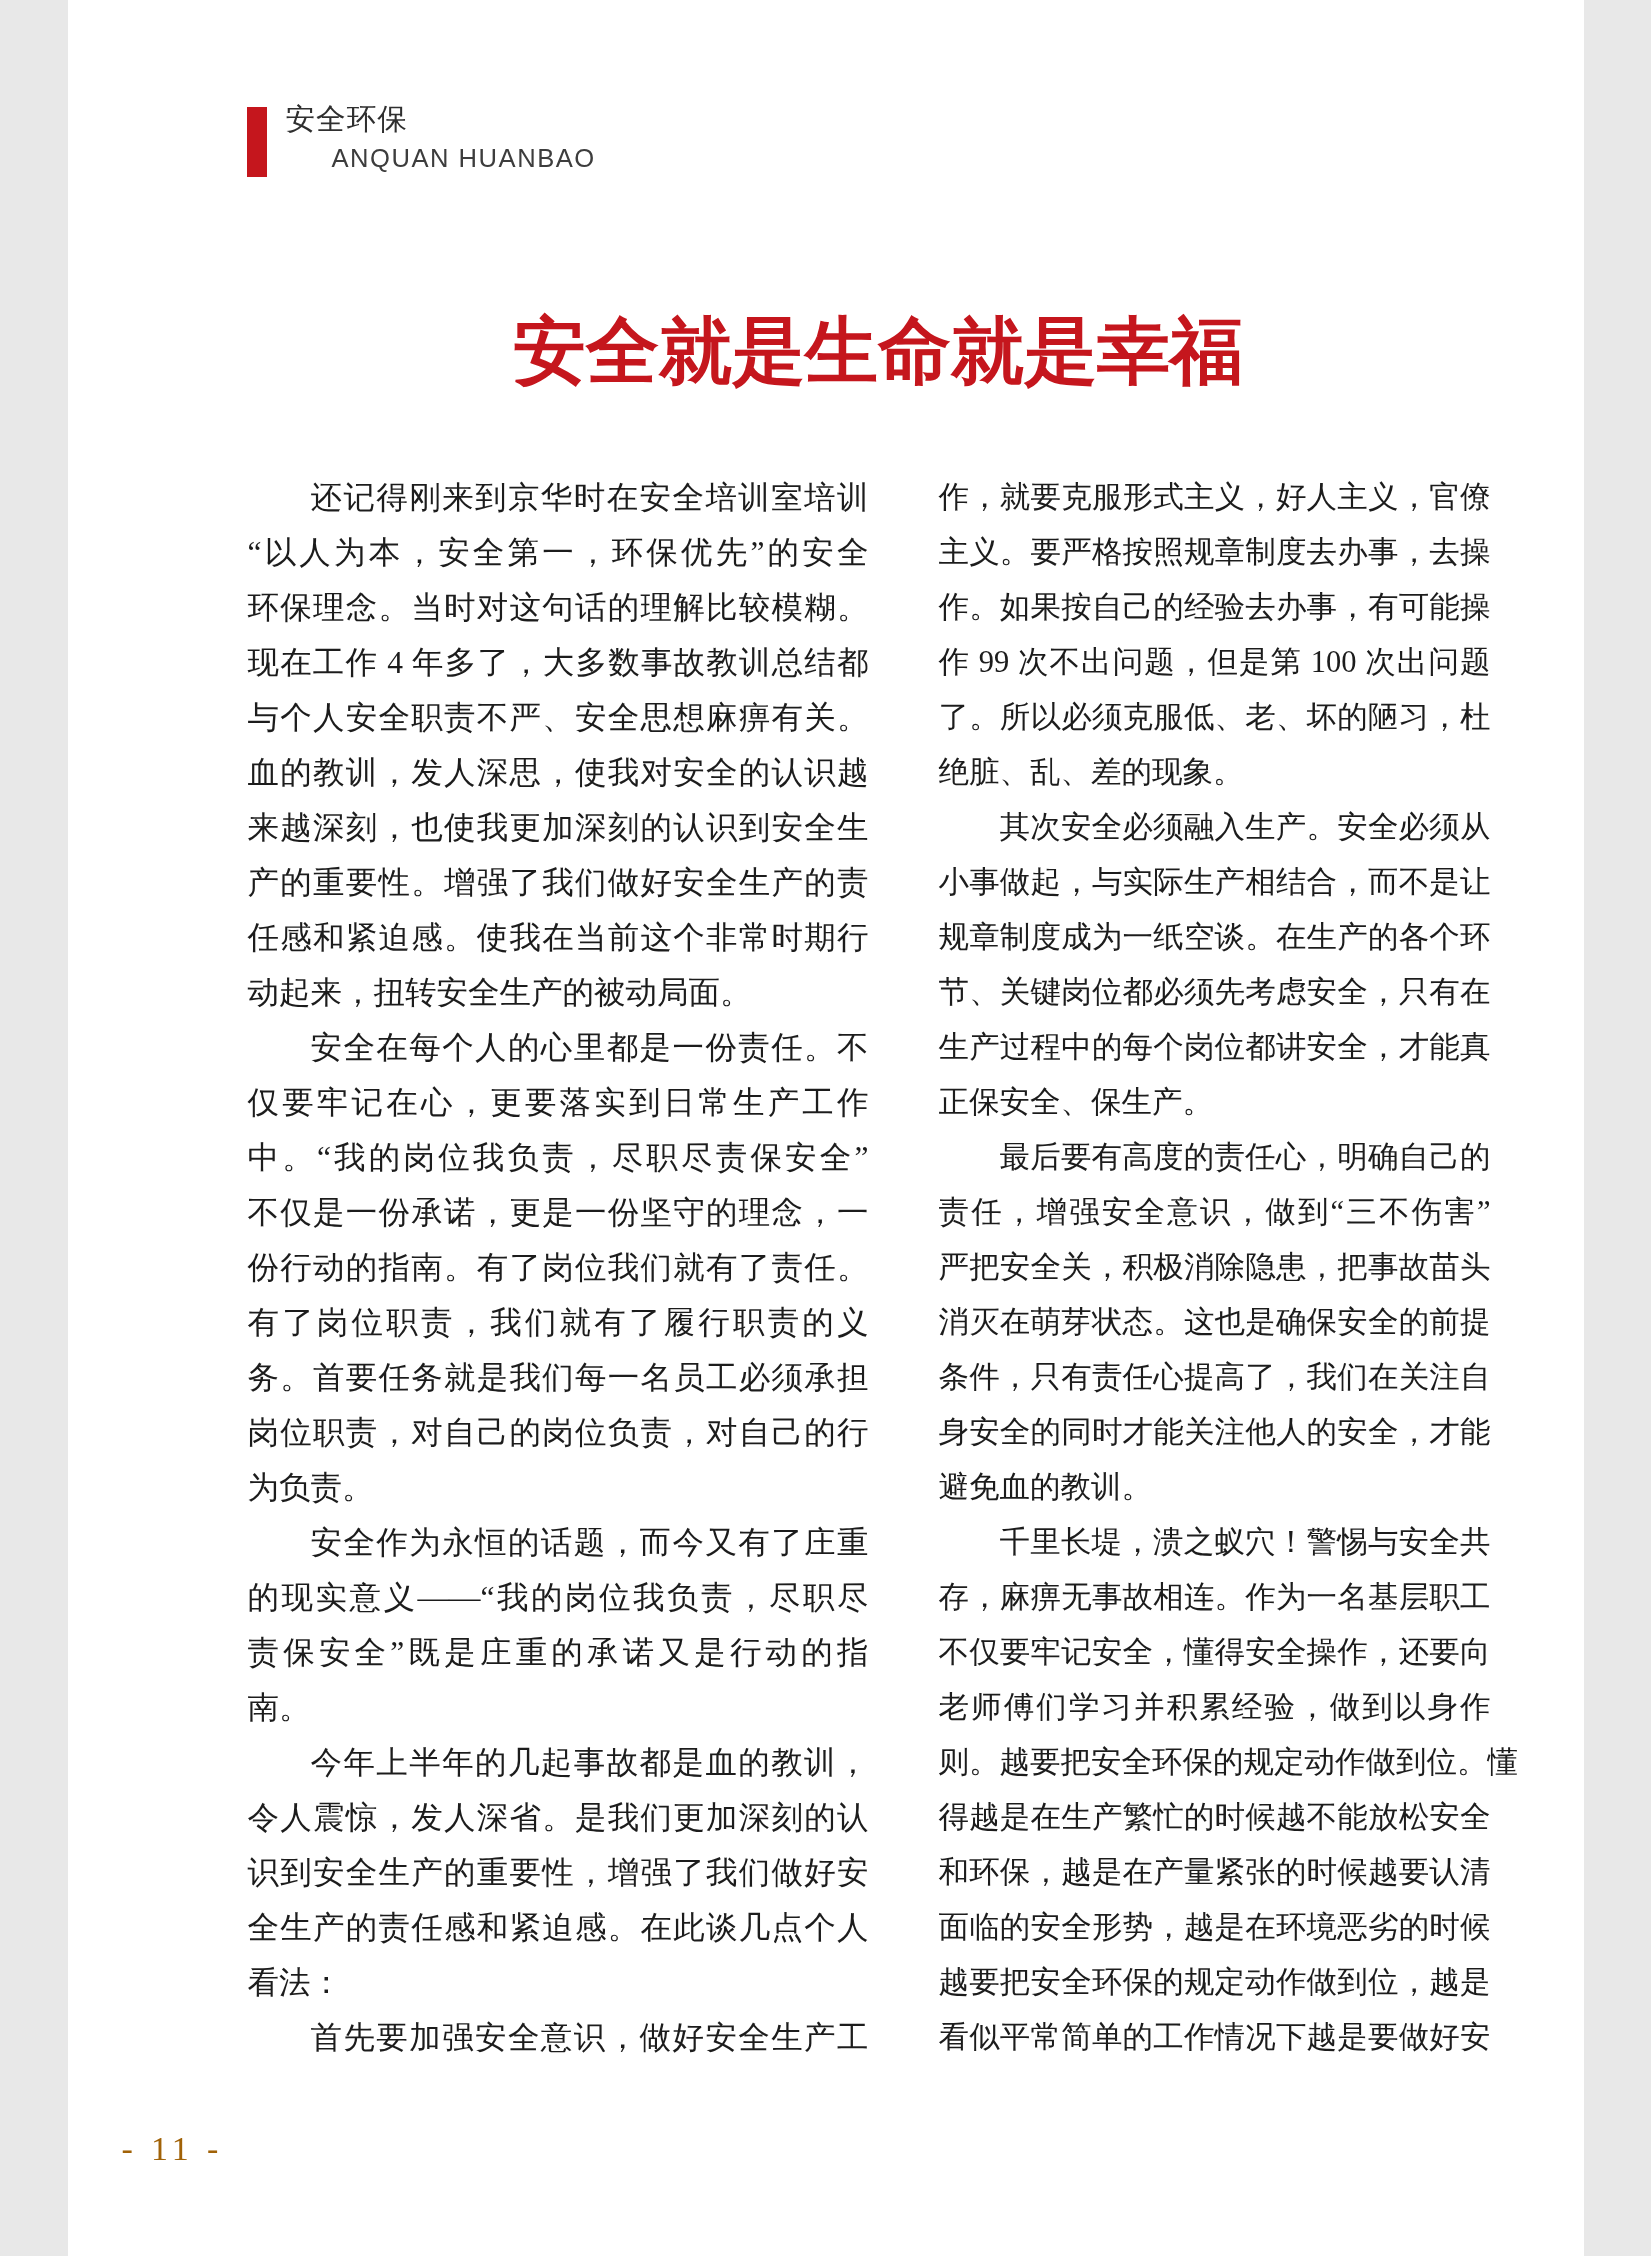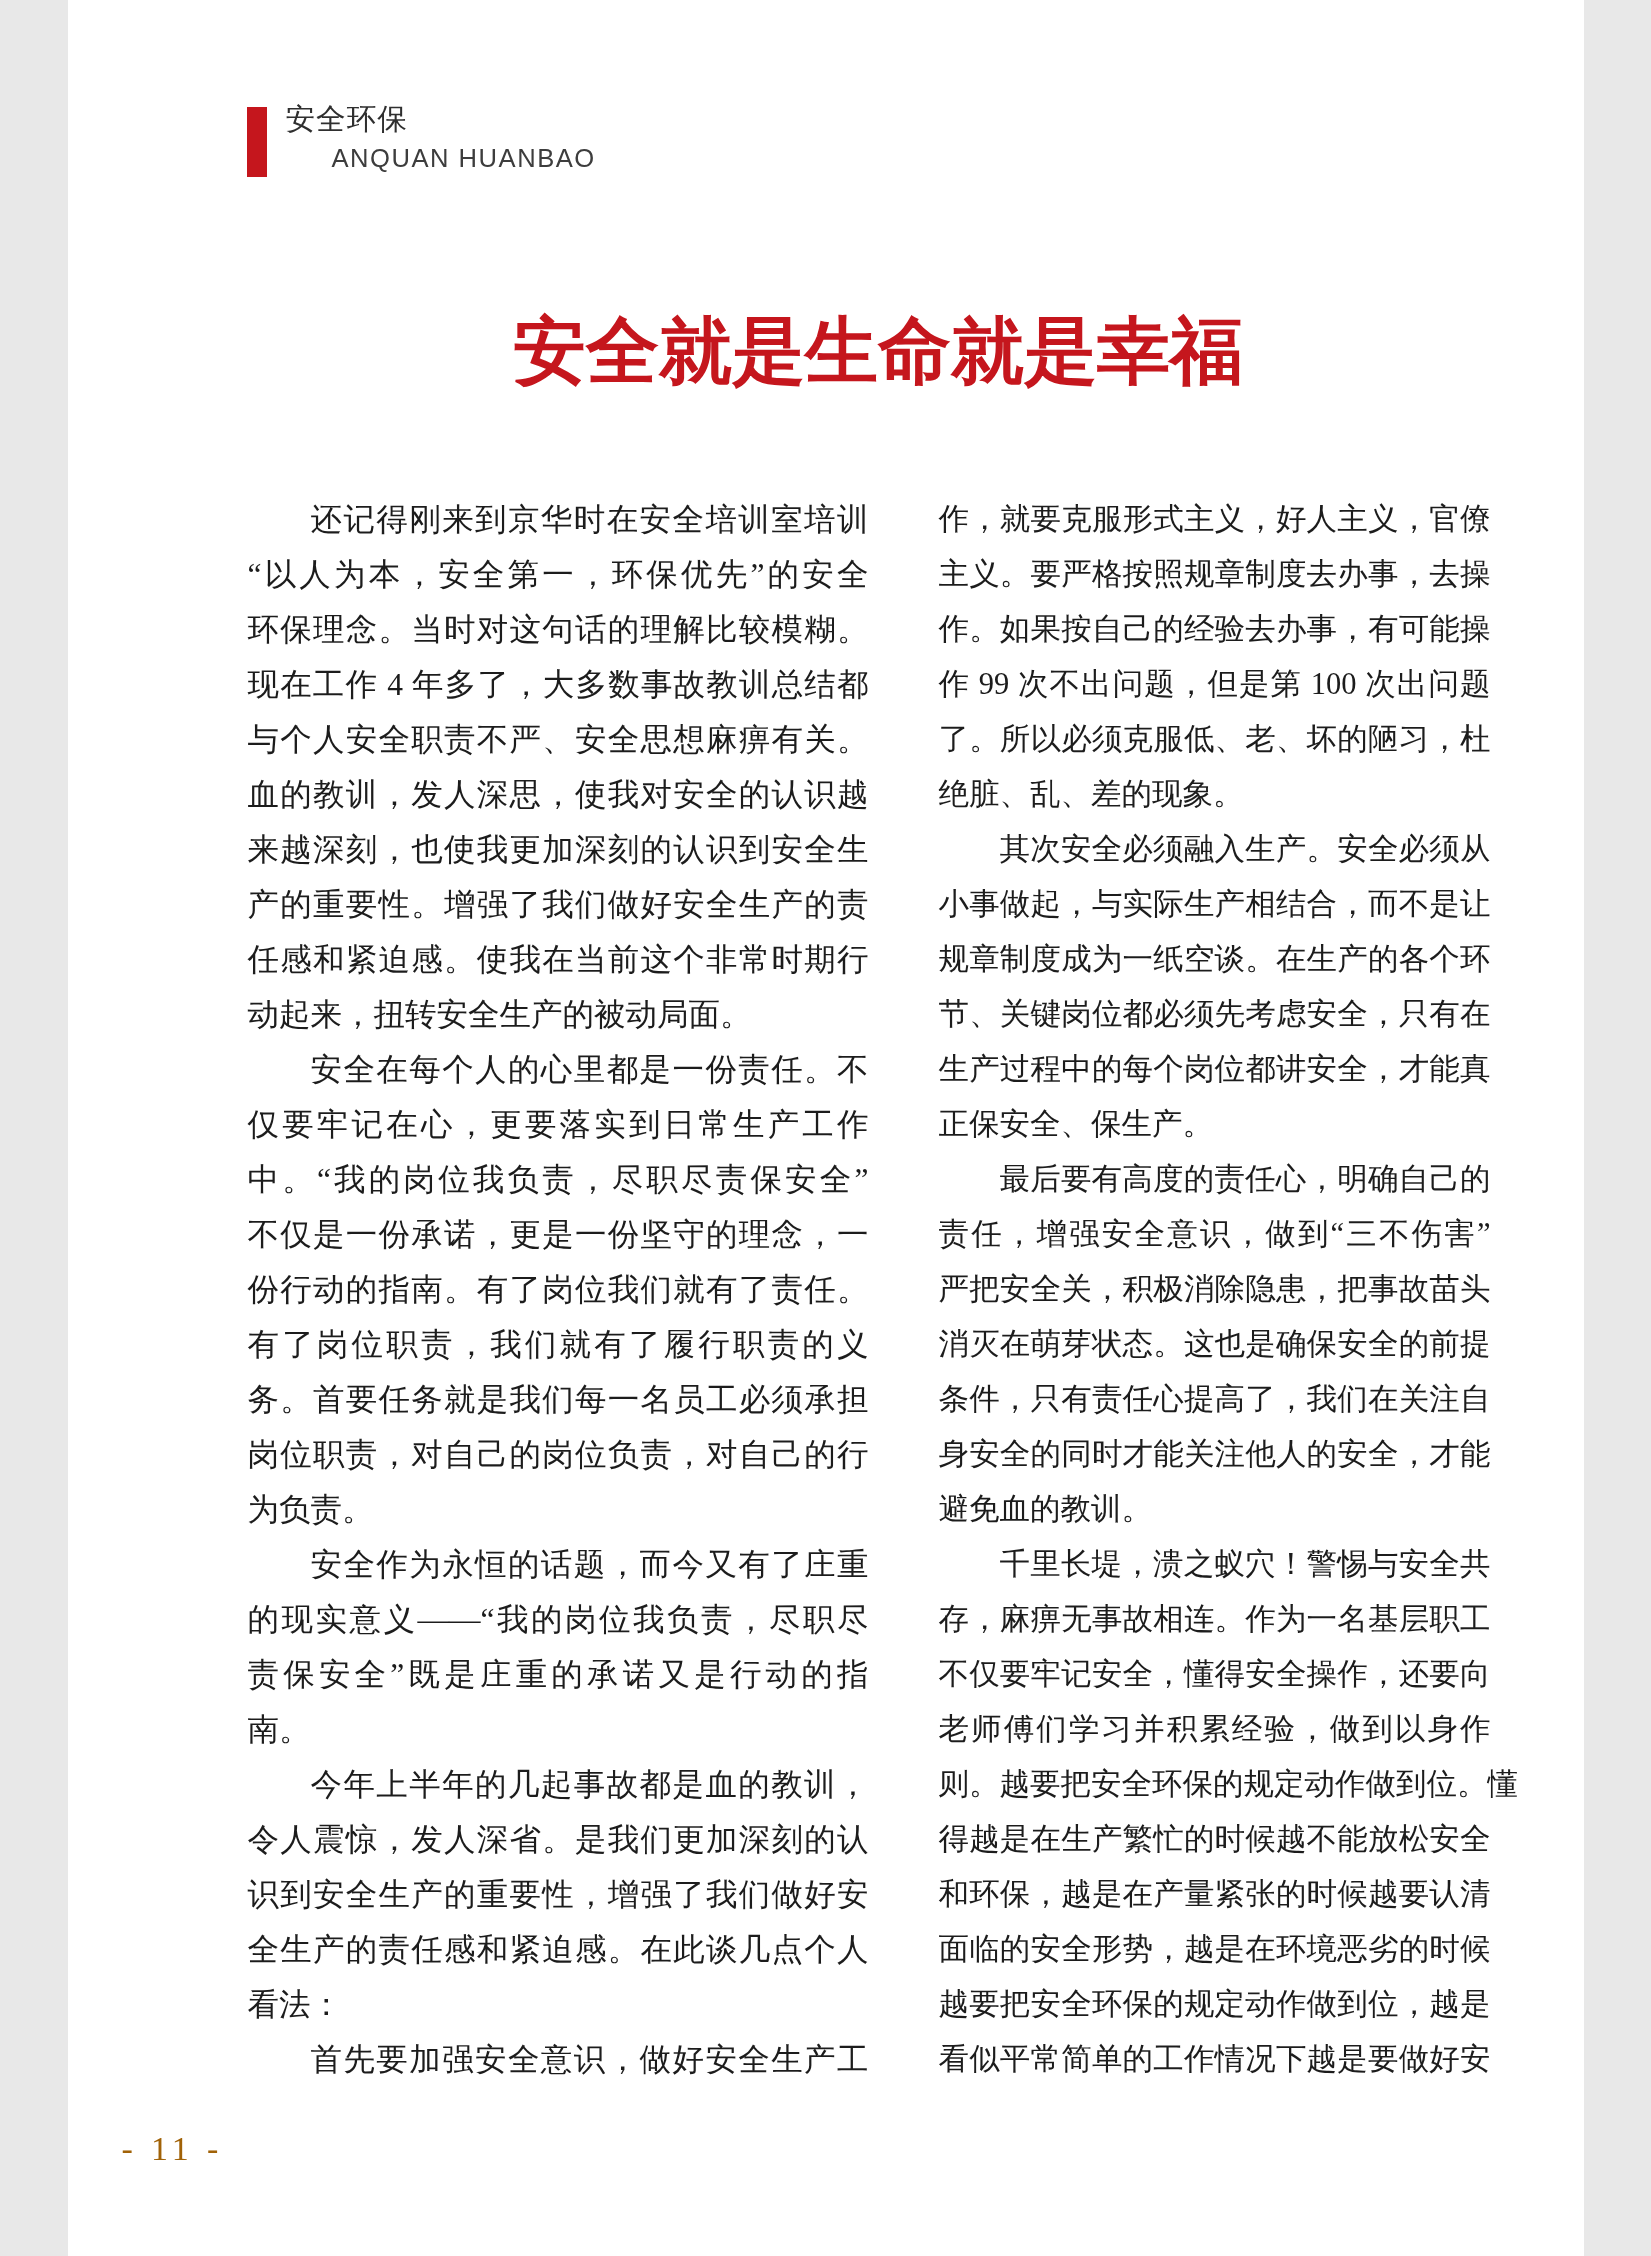--- a/index.html
+++ b/index.html
@@ -27,21 +27,21 @@
     font-size:25.6px; letter-spacing:1.5px; color:#3d3d3d;margin-left:46px;
   }
   .title {
     position:absolute; left:0; top:311px; width:1621px; margin:0;
     text-align:center;
     font-family:"Liberation Sans","DejaVu Sans",sans-serif;
     font-weight:bold; font-size:73px; line-height:1.1;
     color:#c5161d;
     white-space:nowrap;
   }
-  .col { position:absolute; top:492px;font-family:Liberation Serif, serif; }
+  .col { position:absolute; top:470px;font-family:Liberation Serif, serif; }
   .col-left  { left:180px; width:621px; font-size:31.5px; }
   .col-right { left:871px; width:552px; font-size:30.5px; }
   .line {
     line-height:55px;
     text-align:justify;
     text-align-last:justify;
     text-justify:inter-character;
     white-space:nowrap;
   }
   .line.indent { text-indent:2em; }

